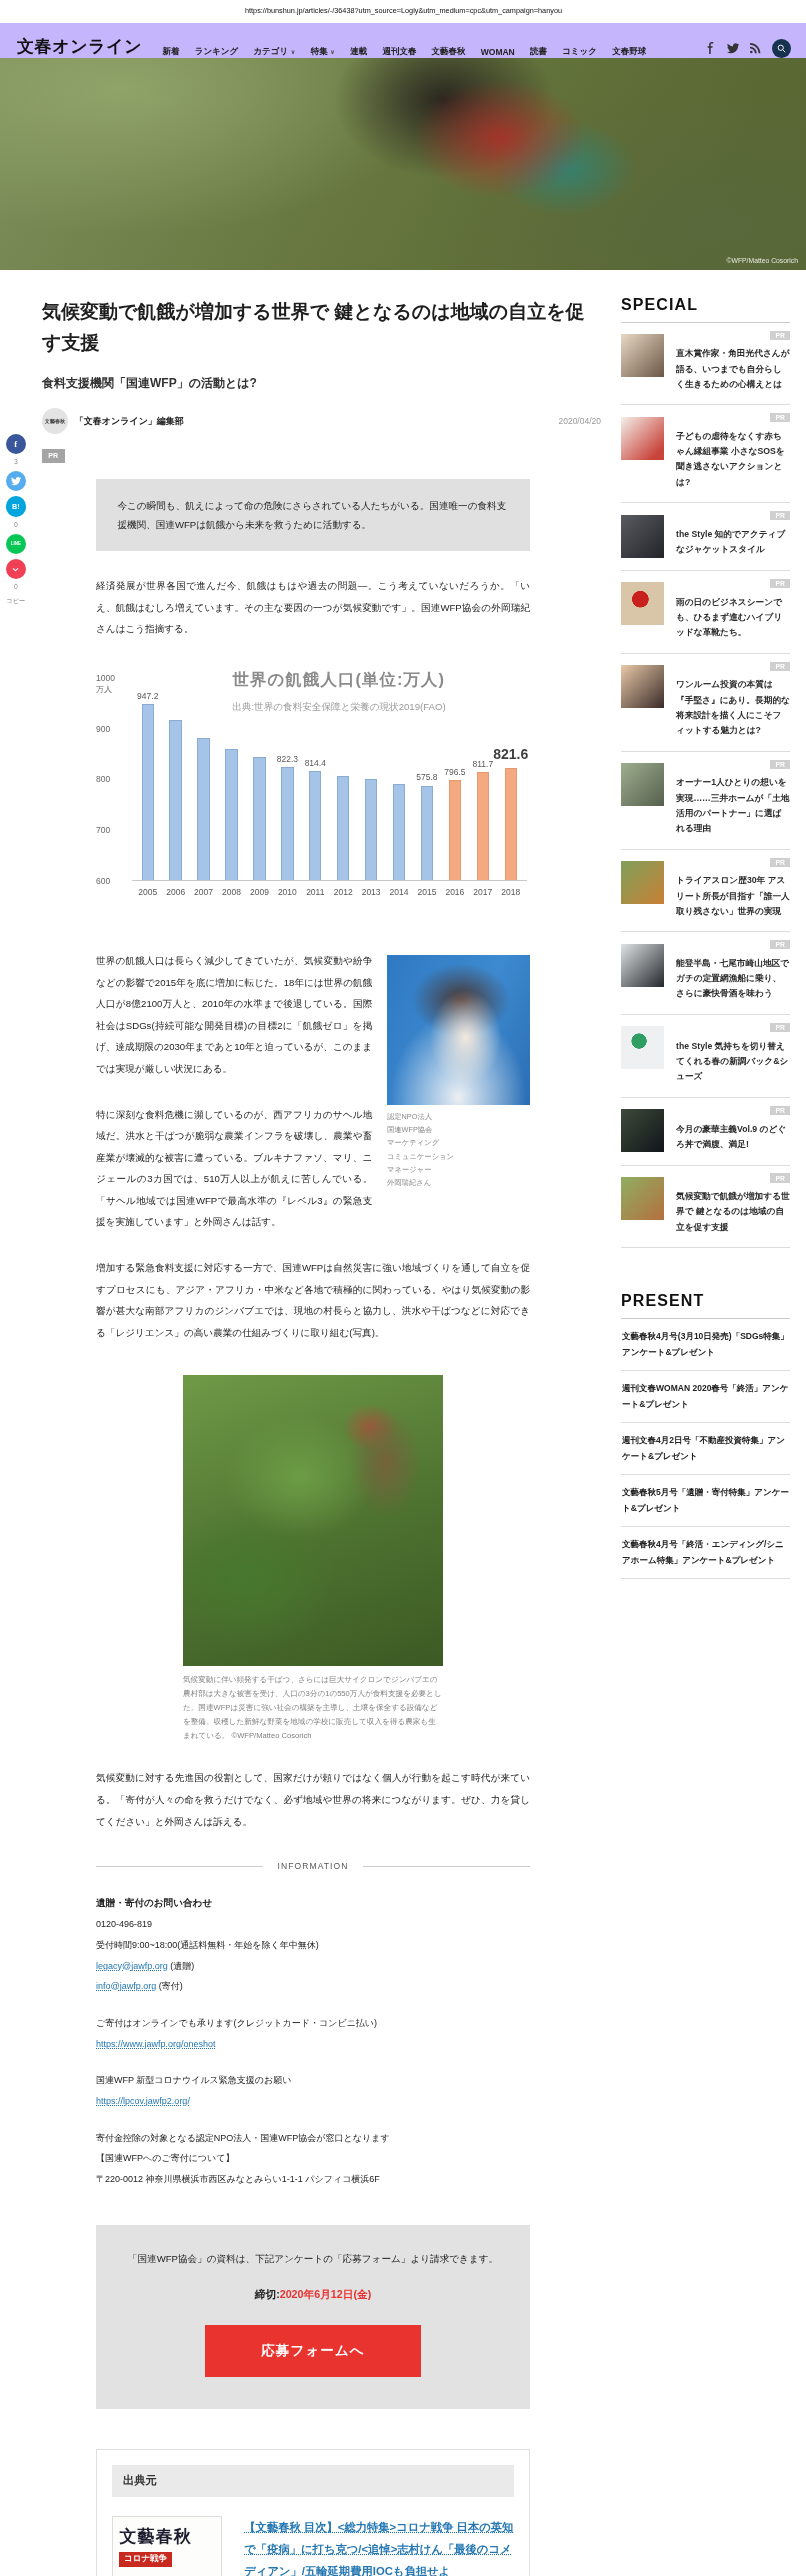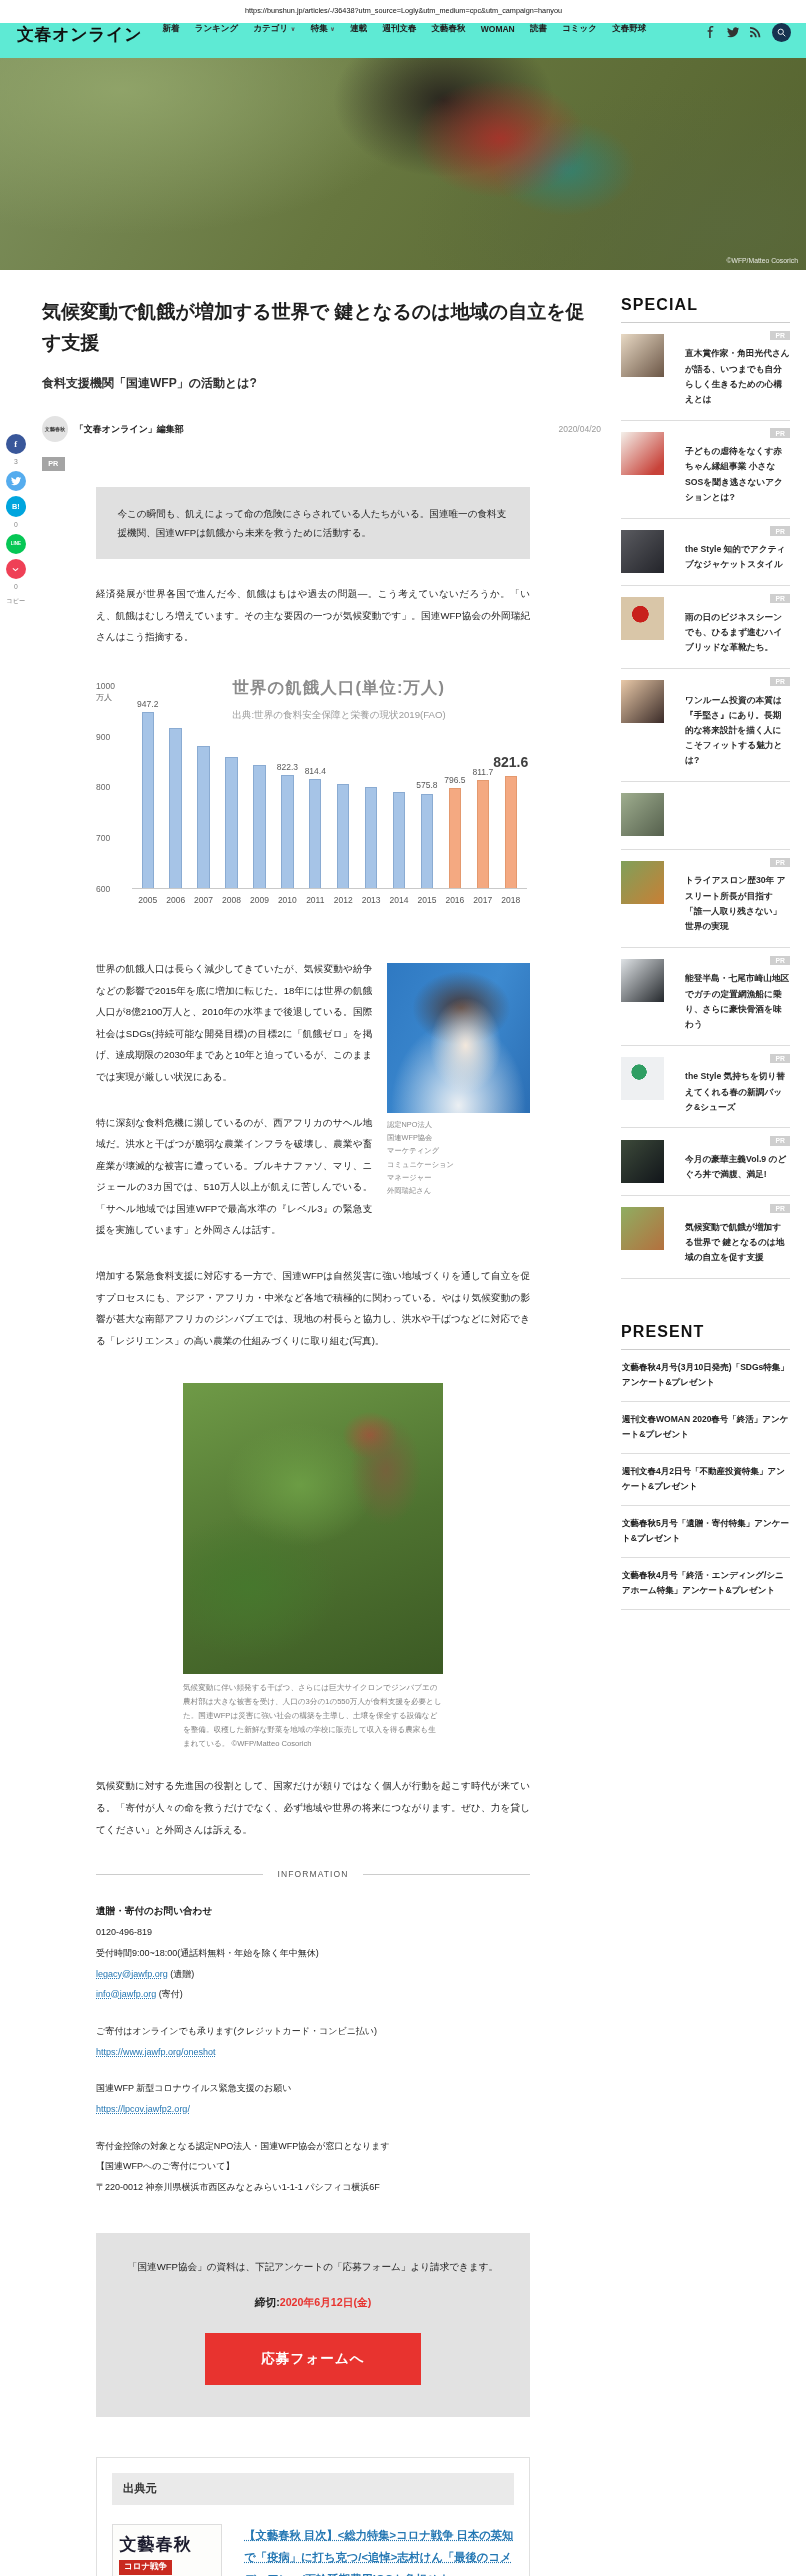--- a/index.html
+++ b/index.html
@@ -3,21 +3,21 @@
 <meta charset="utf-8">
 <style>
   * { margin:0; padding:0; box-sizing:border-box; }
   body { width:807px; background:#fff; font-family:"Liberation Sans","DejaVu Sans",sans-serif; color:#222; }
   a { cursor:pointer; }
 
   
   .url-bar { padding:5.6px 4.5px 8px; font-size:7.3px; color:#111; background:#fff;text-align:center; }
 
   
-  .site-header { display:flex; align-items:flex-start; height:35px; padding:0 16px 0 17px; background:#5eead4; }
+  .site-header { display:flex; align-items:flex-end; height:35px; padding:0 16px 0 17px; background:#c4b5fd; }
   .logo { font-size:17px; font-weight:bold; letter-spacing:0.6px; color:#111; white-space:nowrap; }
   .main-nav { display:flex; align-items:center; margin-left:20.3px; gap:15.2px; }
   .nav-item { font-size:8.5px; font-weight:bold; color:#222; text-decoration:none; white-space:nowrap; }
   .nav-item .caret { font-size:6.2px; color:#555; margin-left:2.3px; }
   .header-icons { margin-left:auto; display:flex; align-items:center; gap:10.2px; }
   .hicon { width:12.4px; height:12.4px; fill:#333; }
   .search-circle { width:19px; height:19px; border-radius:50%; background:#16324f; display:flex; align-items:center; justify-content:center; }
   .search-circle svg { width:9px; height:9px; stroke:#fff; fill:none; stroke-width:2.4; }
 
   
@@ -45,21 +45,21 @@
   .sh-tw svg { width:10.2px; height:10.2px; fill:#fff; }
   .sh-ht { background:#00a5de; font-size:7.3px; }
   .sh-ln { background:#06c755; font-size:4.5px; letter-spacing:0; }
   .sh-pk { background:#ef4056; }
   .sh-pk svg { width:9px; height:9px; fill:none; stroke:#fff; stroke-width:3; }
   .sh-copy { font-size:6.2px; color:#777; margin-top:1.1px; }
 
   
   .art-title { font-size:19px; font-weight:bold; line-height:1.65; color:#1e1e1e; }
   .art-subtitle { font-size:12px; color:#333; margin-top:17px; }
-  .author-row { display:flex; align-items:center; margin-top:24px; }
+  .author-row { display:flex; align-items:center; margin-top:16px; }
   .avatar { width:26px; height:26px; border-radius:50%; background:#e3e3e3; display:flex; align-items:center; justify-content:center; font-size:5.1px; color:#444; font-weight:bold; }
   .author-name { font-size:9px; font-weight:bold; margin-left:6.8px; }
   .art-date { margin-left:auto; font-size:8.5px; color:#999; }
   .pr-badge { display:inline-block; background:#a4a4a4; color:#fff; font-size:7.3px; padding:2.3px 6.2px; font-weight:bold; }
   .art-head .pr-badge { margin-top:14.7px; }
 
   
   .art-body { margin:16px 71px 0 54px; }
   .lead-box { background:#e0e0e0; padding:17px 21.4px; font-size:9.6px; line-height:2; color:#222; }
   .para { font-size:9.6px; line-height:2.25; margin-top:24px; text-align:justify; }
@@ -122,21 +122,21 @@
   .source-head { background:#eaeaea; margin:14.7px 14.7px 0; padding:8.5px 11.3px; font-size:11.3px; font-weight:bold; color:#333; }
   .source-body { display:flex; padding:19px 14.7px 22.6px; gap:22.6px; }
   .mag-cover { width:110px; height:146px; border:0.6px solid #ddd; position:relative; background:linear-gradient(180deg,#fdfdfb 0%,#fdfdfb 42%, #d8cf7a 48%, #b8b648 60%, #8f9a3c 78%, #6d7c31 100%); flex:none; }
   .mag-name { position:absolute; top:8px; left:6.8px; font-size:17px; font-weight:bold; color:#1c1c2e; letter-spacing:1.1px; }
   .mag-band { position:absolute; top:35px; left:6.8px; background:#c92a20; color:#fff; font-size:8.5px; font-weight:bold; padding:1.7px 4.5px; }
   .source-info { flex:1; }
   .source-link { font-size:11.3px; line-height:1.95; color:#2477b3; text-decoration:underline dotted; font-weight:bold; }
 
   
   .sb-heading { font-size:16px; font-weight:bold; letter-spacing:1.1px; color:#111; padding-bottom:8px; border-bottom:0.6px solid #ccc; }
-  .sp-item { position:relative; display:flex; gap:21px; padding:11.3px 0 12.4px; border-bottom:0.6px solid #ddd; }
+  .sp-item { position:relative; display:flex; gap:12px; padding:11.3px 0 12.4px; border-bottom:0.6px solid #ddd; }
   .sp-thumb { width:43px; height:43px; flex:none; background:#bbb; }
   .sp-body { flex:1; position:relative; }
   .pr-badge.sm { position:absolute; top:-3.4px; right:0; background:#cfcfcf; font-size:6.8px; padding:1.1px 5.1px; }
   .sp-title { margin-top:12.4px; font-size:8.7px; font-weight:bold; line-height:1.75; color:#2b2b2b; }
   .t0{background:linear-gradient(135deg,#e8d9c4,#6b5646);} .t1{background:linear-gradient(135deg,#f4f0ea,#c8433a 85%);}
   .t2{background:radial-gradient(14.7px 14.7px at 45% 40%, #c8201c 55%, #d9c6a8 58%);} .t3{background:linear-gradient(135deg,#5a5b60,#23242a);}
   .t4{background:linear-gradient(135deg,#e9c9a8,#3a2b28);} .t5{background:linear-gradient(135deg,#9fae8f,#55604d);}
   .t6{background:linear-gradient(135deg,#7fa05a,#c97f35);} .t7{background:linear-gradient(135deg,#dfe3e6,#24282c);}
   .t8{background:radial-gradient(13.5px 13.5px at 42% 35%, #2f9e63 55%, #eef0f2 58%);} .t9{background:linear-gradient(135deg,#3d4a3a,#11151a);}
   .t10{background:linear-gradient(135deg,#8fae62,#b4703e);}
@@ -405,20 +405,24 @@
    </div>
         <div class="sp-item">
      <div class="sp-thumb t4"></div>
      <div class="sp-body">
        <span class="pr-badge sm">PR</span>
        <div class="sp-title">ワンルーム投資の本質は『手堅さ』にあり。長期的な将来設計を描く人にこそフィットする魅力とは?</div>
      </div>
    </div>
         <div class="sp-item">
      <div class="sp-thumb t5"></div>
+     <div class="sp-body">
+       <span class="pr-badge sm">PR</span>
+       <div class="sp-title">オーナー1人ひとりの想いを実現……三井ホームが「土地活用のパートナー」に選ばれる理由</div>
+     </div>
    </div>
         <div class="sp-item">
      <div class="sp-thumb t6"></div>
      <div class="sp-body">
        <span class="pr-badge sm">PR</span>
        <div class="sp-title">トライアスロン歴30年 アスリート所長が目指す「誰一人取り残さない」世界の実現</div>
      </div>
    </div>
         <div class="sp-item">
      <div class="sp-thumb t7"></div>

